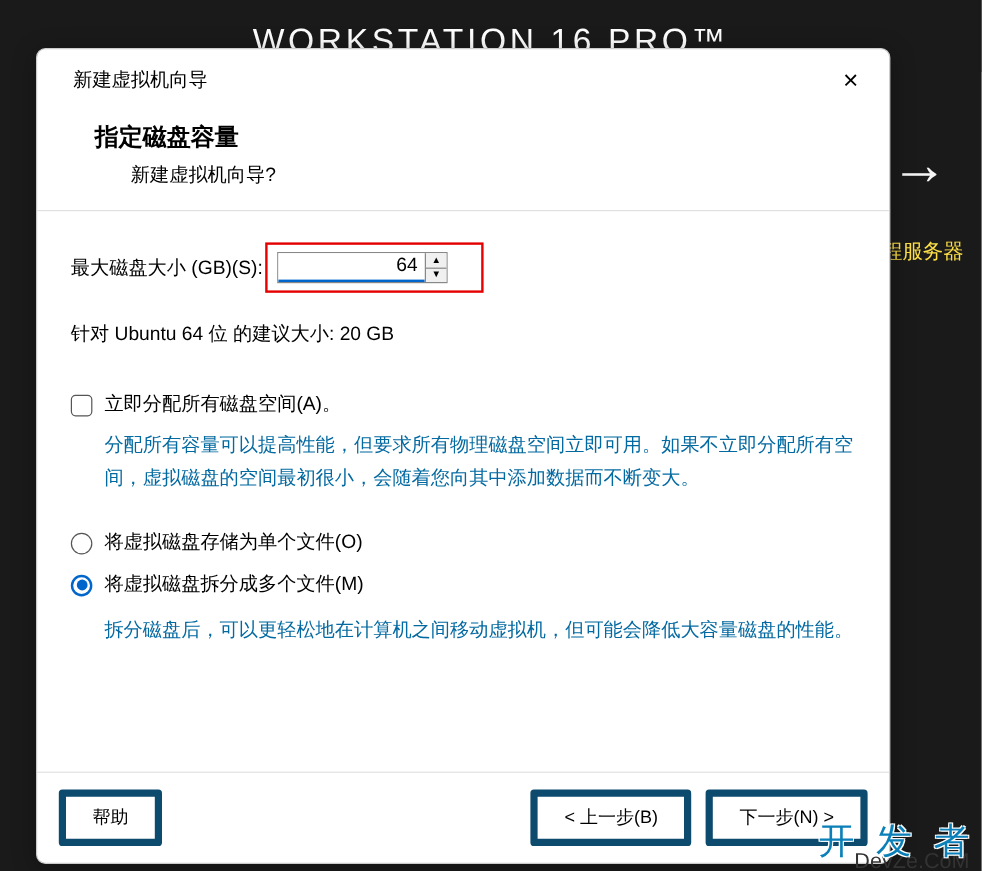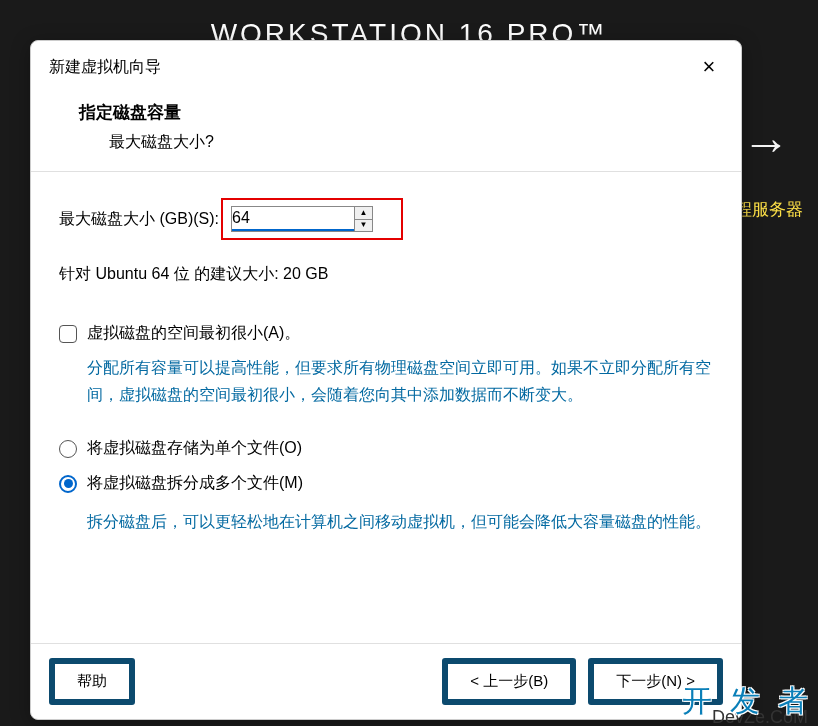--- a/index.html
+++ b/index.html
@@ -72,36 +72,37 @@
       display: flex;
       flex-direction: column;
       box-shadow: 0 4px 20px rgba(0,0,0,0.3);
     }
     .titlebar {
       display: flex;
       justify-content: space-between;
       align-items: center;
       padding: 12px 18px 10px 18px;
       border-bottom: none;
+      margin-left: 12px;
     }
     .titlebar-title { font-size: 16px; }
     .close-btn {
       font-size: 22px;
       cursor: pointer;
       width: 28px;
       height: 28px;
       display: flex;
       align-items: center;
       justify-content: center;
     }
     .header-section {
       padding: 10px 32px 18px 48px;
     }
     .header-title {
-      font-size: 17px;
+      font-size: 20px;
       font-weight: bold;
       margin-bottom: 8px;
     }
     .header-sub {
       font-size: 16px;
       margin-left: 30px;
     }
     .divider {
       height: 1px;
       background: #e0e0e0;
@@ -129,21 +130,21 @@
     .spinner {
       display: flex;
       align-items: stretch;
       border: 1px solid #888;
       height: 26px;
     }
     .spinner input {
       width: 122px;
       height: 24px;
       border: none;
-      text-align: left;
+      text-align: right;
       padding-right: 6px;
       font-size: 16px;
       outline: none;
       border-bottom: 2px solid #0066cc;
     }
     .spinner-btns {
       display: flex;
       flex-direction: column;
       border-left: 1px solid #888;
       width: 18px;
@@ -226,21 +227,21 @@
 <div class="dialog">
   <div class="titlebar">
     <div class="titlebar-title">新建虚拟机向导</div>
     <div class="close-btn">
       <span>×</span>
     </div>
   </div>
 
   <div class="header-section">
     <div class="header-title">指定磁盘容量</div>
-    <div class="header-sub">最大磁盘大小?</div>
+    <div class="header-sub">新建虚拟机向导?</div>
   </div>
   <div class="divider"></div>
 
   <div class="content">
 
     <div class="row-size">
       <span class="size-label">最大磁盘大小 (GB)(S):</span>
       <span class="highlight-box">
         <span class="spinner">
           <input type="text" value="64" style="">
@@ -249,21 +250,21 @@
             <div>▼</div>
           </span>
         </span>
       </span>
     </div>
 
     <div class="recommend-row">针对 Ubuntu 64 位 的建议大小: 20 GB</div>
 
     <div class="check-row">
       <span class="checkbox"></span>
-      <span>虚拟磁盘的空间最初很小(A)。</span>
+      <span>立即分配所有磁盘空间(A)。</span>
     </div>
     <div class="desc">分配所有容量可以提高性能，但要求所有物理磁盘空间立即可用。如果不立即分配所有空间，虚拟磁盘的空间最初很小，会随着您向其中添加数据而不断变大。</div>
 
     <div class="radio-group">
       <div class="radio-row">
         <span class="radio"></span>
         <span>将虚拟磁盘存储为单个文件(O)</span>
       </div>
       <div class="radio-row">
         <span class="radio checked"></span>

